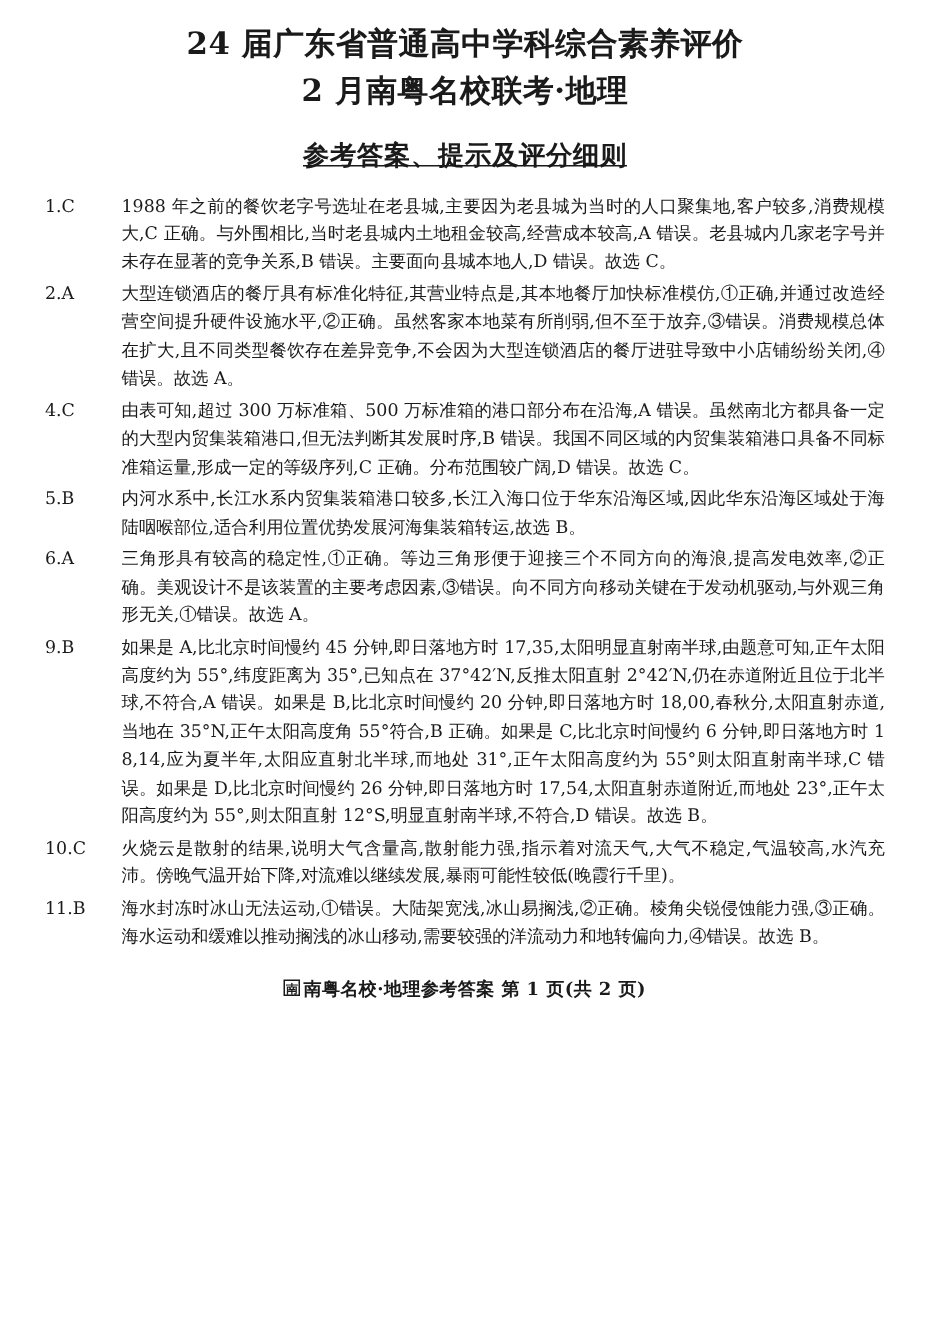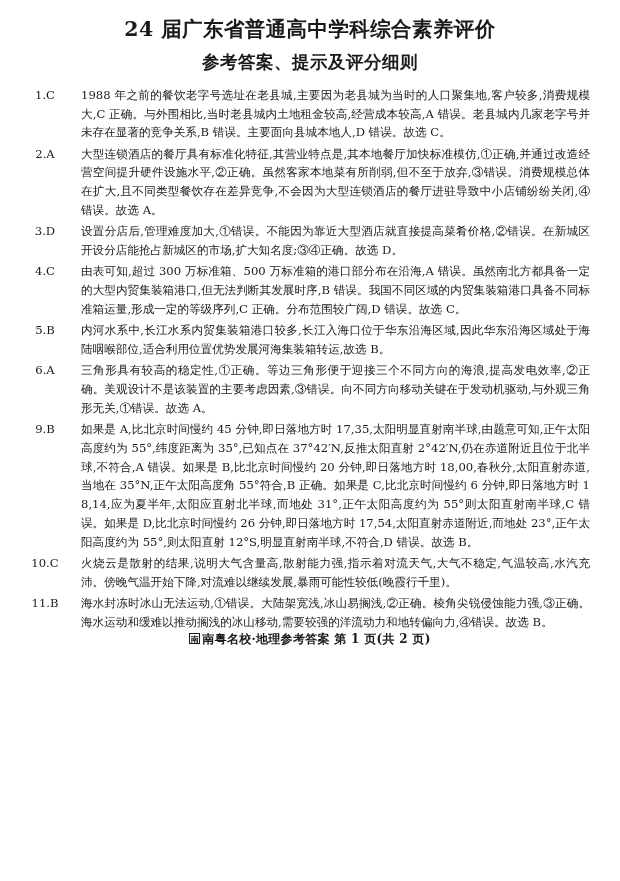--- a/index.html
+++ b/index.html
@@ -38,49 +38,50 @@
     font-weight: bold;
     letter-spacing: 0.4px;
     line-height: 1.5;
     white-space: nowrap;
   }
   .title-line3 {
     font-size: 17.5px;
     font-weight: bold;
     letter-spacing: 0.5px;
     line-height: 1.6;
-    margin-top: 3px;
+    margin-top: 14px;
+    text-decoration: underline;
   }
   .answers {
     margin-top: 10px;
   }
   .ans-item {
     display: flex;
     align-items: flex-start;
     font-size: 11.6px;
     line-height: 1.62;
     margin-bottom: 2.5px;
   }
   .ans-num {
     flex: 0 0 auto;
     width: 30px;
-    text-align: center;
+    text-align: left;
     white-space: nowrap;
     font-family: "DejaVu Serif", "Liberation Serif", serif;
   }
   .ans-text {
     flex: 1 1 auto;
     text-align: justify;
     text-justify: inter-ideograph;
     word-break: break-all;
     margin-left: 21px;
   }
   .footer {
     position: absolute;
-    bottom: 32px;
+    bottom: 12px;
     left: 0;
     width: 620px;
     text-align: center;
     font-size: 12px;
   }
   .footer-inner {
     display: inline-block;
     font-weight: bold;
     letter-spacing: 0.3px;
     color: #1a1a1a;
@@ -99,39 +100,36 @@
     box-sizing: border-box;
   }
 </style>
 </head>
 <body>
 
 <div class="page">
 
   <div class="title-block">
     <div class="title-line1">24 届广东省普通高中学科综合素养评价</div>
+    <div class="title-line2">2 月南粤名校联考·地理</div>
     <div class="title-line3">参考答案、提示及评分细则</div>
   </div>
 
   <div class="answers">
 
     <div class="ans-item">
       <div class="ans-num">1.C</div>
       <div class="ans-text">1988 年之前的餐饮老字号选址在老县城,主要因为老县城为当时的人口聚集地,客户较多,消费规模大,C 正确。与外围相比,当时老县城内土地租金较高,经营成本较高,A 错误。老县城内几家老字号并未存在显著的竞争关系,B 错误。主要面向县城本地人,D 错误。故选 C。</div>
     </div>
 
     <div class="ans-item">
       <div class="ans-num">2.A</div>
       <div class="ans-text">大型连锁酒店的餐厅具有标准化特征,其营业特点是,其本地餐厅加快标准模仿,①正确,并通过改造经营空间提升硬件设施水平,②正确。虽然客家本地菜有所削弱,但不至于放弃,③错误。消费规模总体在扩大,且不同类型餐饮存在差异竞争,不会因为大型连锁酒店的餐厅进驻导致中小店铺纷纷关闭,④错误。故选 A。</div>
     </div>
 
-    <div class="ans-item">
-      <div class="ans-num">3.D</div>
-      <div class="ans-text">设置分店后,管理难度加大,①错误。不能因为靠近大型酒店就直接提高菜肴价格,②错误。在新城区开设分店能抢占新城区的市场,扩大知名度;③④正确。故选 D。</div>
-    </div>
 
     <div class="ans-item">
       <div class="ans-num">4.C</div>
       <div class="ans-text">由表可知,超过 300 万标准箱、500 万标准箱的港口部分布在沿海,A 错误。虽然南北方都具备一定的大型内贸集装箱港口,但无法判断其发展时序,B 错误。我国不同区域的内贸集装箱港口具备不同标准箱运量,形成一定的等级序列,C 正确。分布范围较广阔,D 错误。故选 C。</div>
     </div>
 
     <div class="ans-item">
       <div class="ans-num">5.B</div>
       <div class="ans-text">内河水系中,长江水系内贸集装箱港口较多,长江入海口位于华东沿海区域,因此华东沿海区域处于海陆咽喉部位,适合利用位置优势发展河海集装箱转运,故选 B。</div>
     </div>

